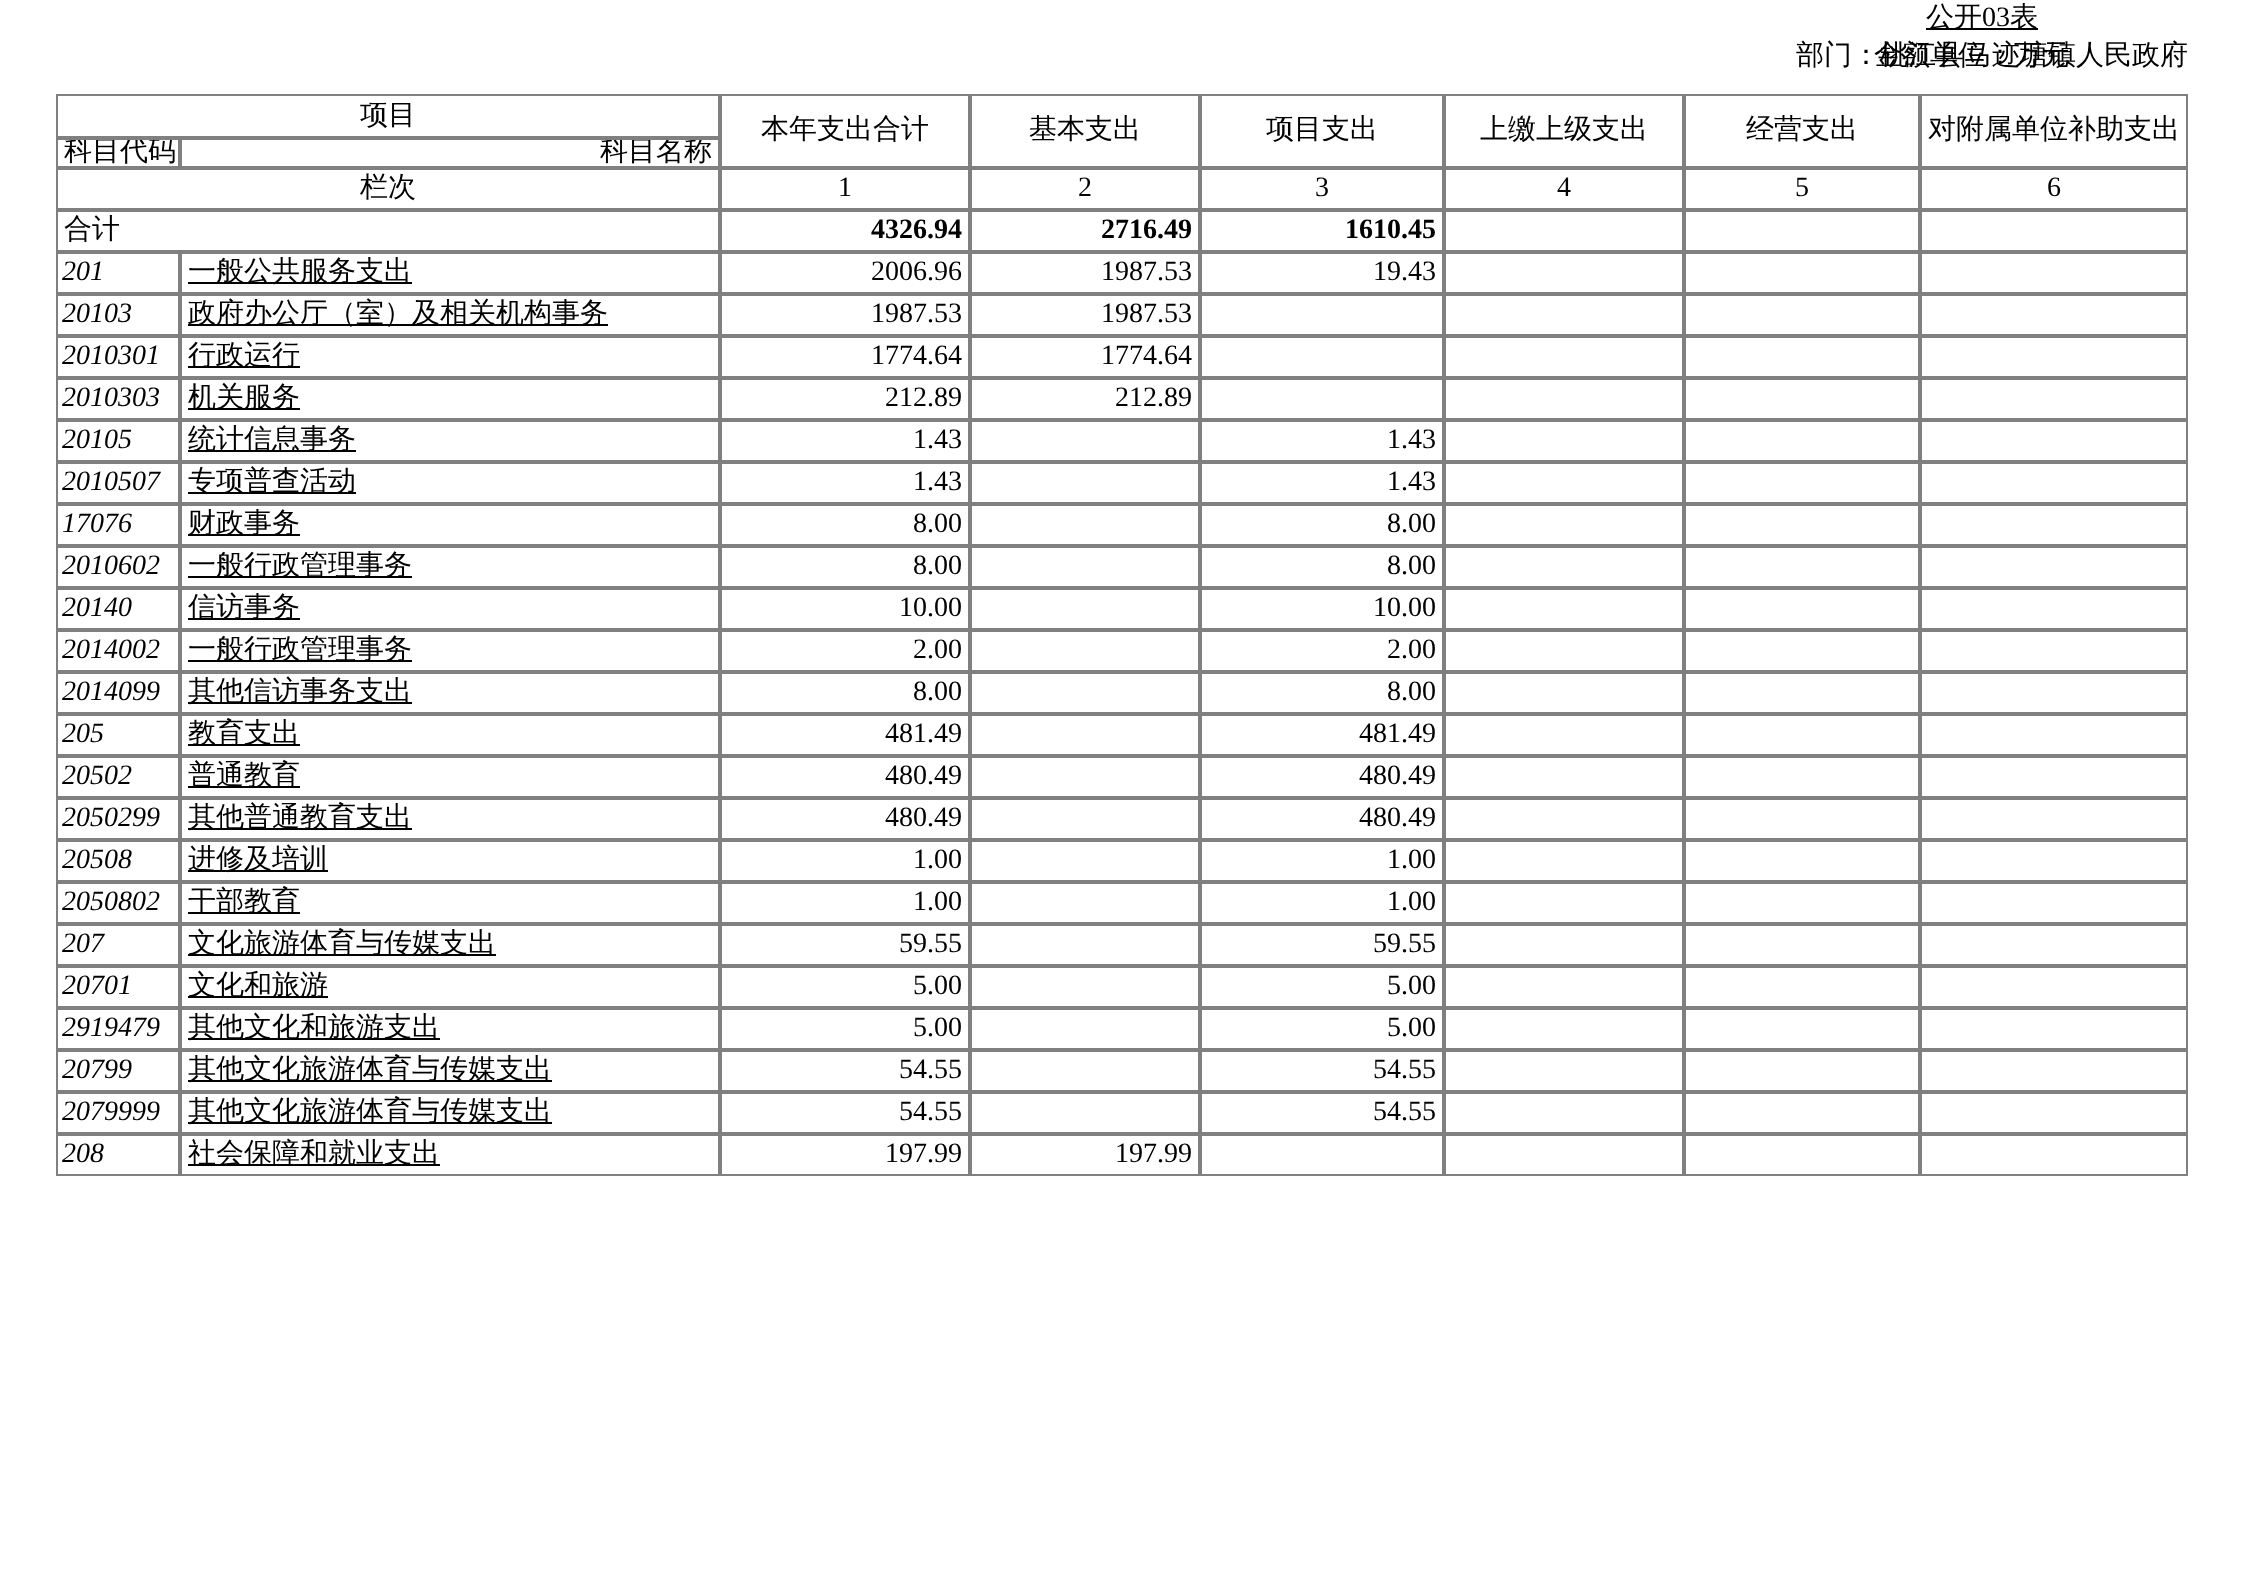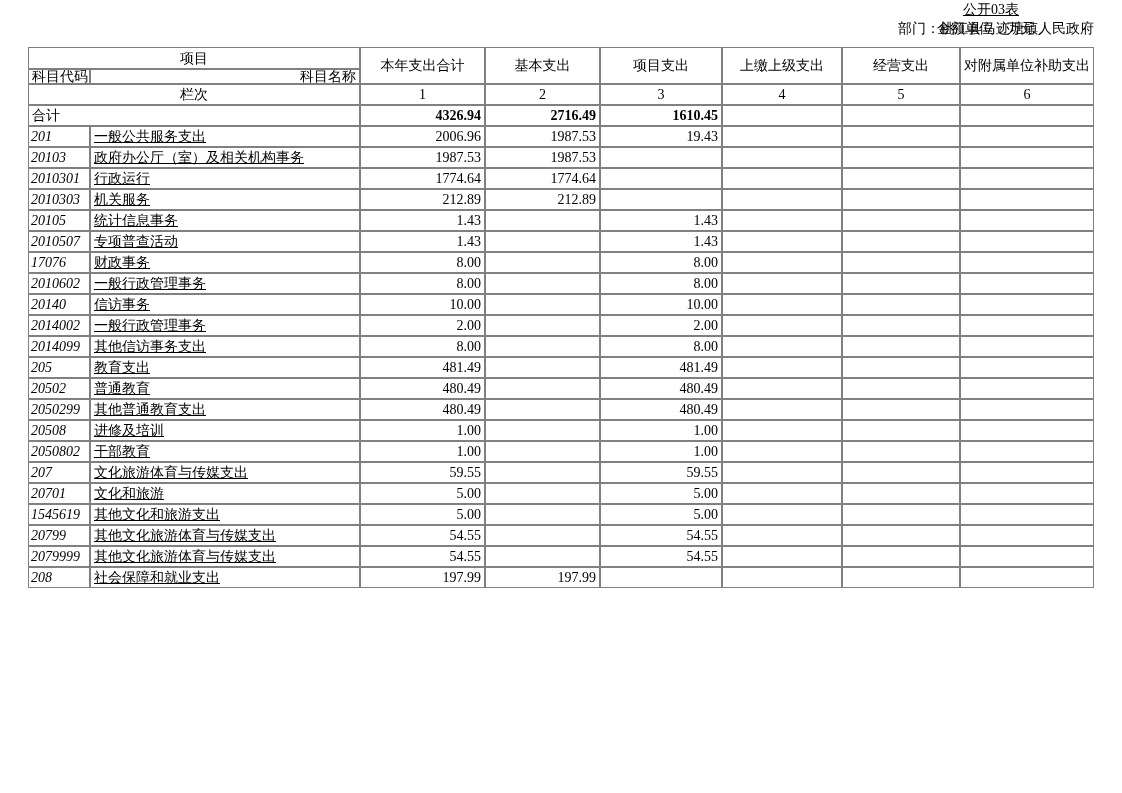--- a/index.html
+++ b/index.html
@@ -270,21 +270,21 @@
     <td class="code">20701</td>
     <td class="name">文化和旅游</td>
     <td class="num">5.00</td>
     <td class="num"></td>
     <td class="num">5.00</td>
     <td class="num"></td>
     <td class="num"></td>
     <td class="num"></td>
   </tr>
         <tr class="data-row">
-    <td class="code">1545619</td>
+    <td class="code">2919479</td>
     <td class="name">其他文化和旅游支出</td>
     <td class="num">5.00</td>
     <td class="num"></td>
     <td class="num">5.00</td>
     <td class="num"></td>
     <td class="num"></td>
     <td class="num"></td>
   </tr>
         <tr class="data-row">
     <td class="code">20799</td>

